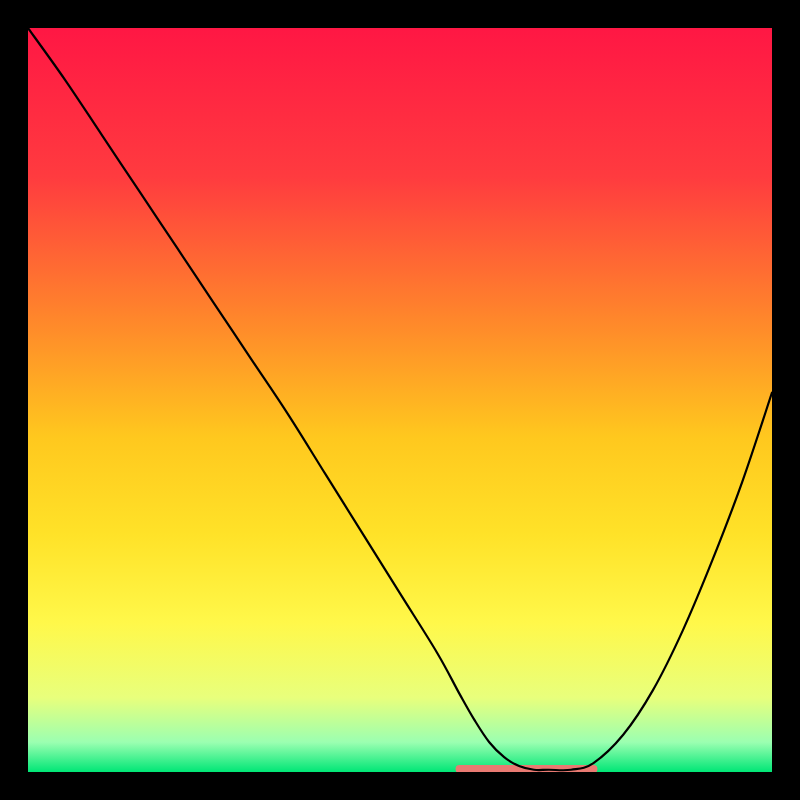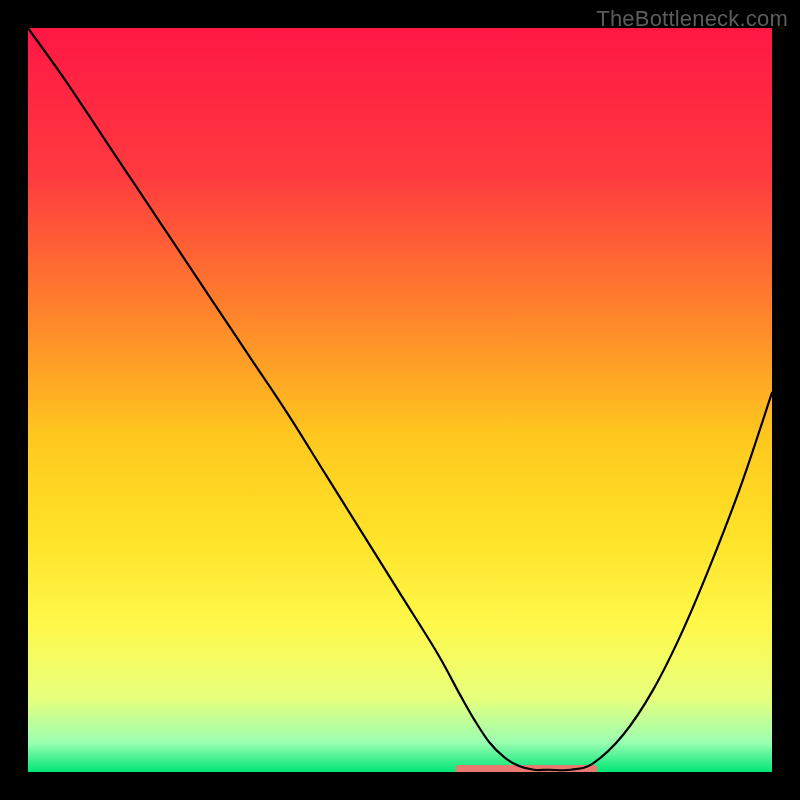--- a/index.html
+++ b/index.html
@@ -26,21 +26,20 @@
     top: 28px;
     width: 744px;
     height: 744px;
   }
   .plot svg { display: block; }
 </style>
 </head>
 <body>
 
 <div class="frame">
-  <div class="watermark">TheBottleneck.com</div>
 
   <div class="plot">
     <svg id="chart-svg" width="744" height="744" viewBox="0 0 744 744">
         <defs>
           <linearGradient id="bg-grad" x1="0" y1="0" x2="0" y2="1">
             <stop offset="0%" stop-color="#ff1744"></stop>
             <stop offset="20%" stop-color="#ff3b3f"></stop>
             <stop offset="40%" stop-color="#ff8a2a"></stop>
             <stop offset="55%" stop-color="#ffc81e"></stop>
             <stop offset="68%" stop-color="#ffe228"></stop>

